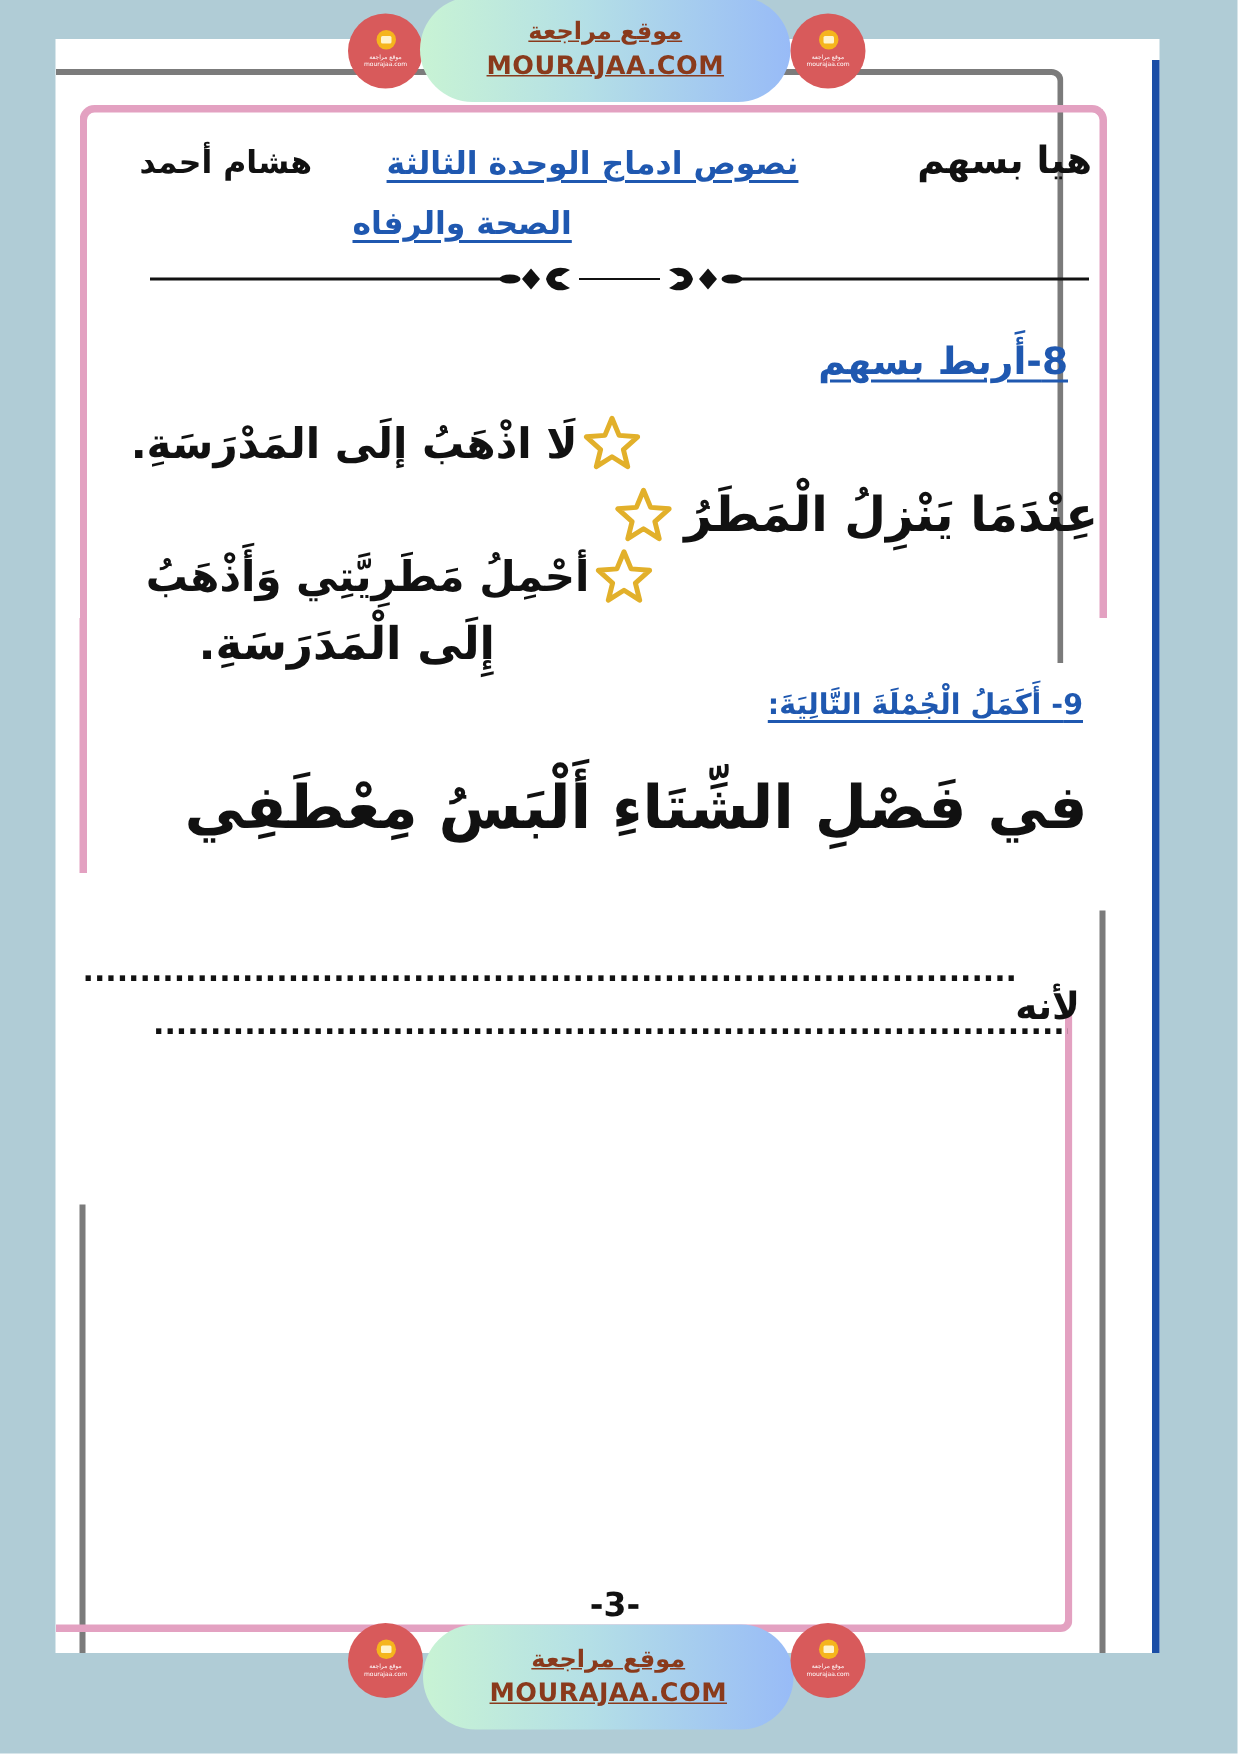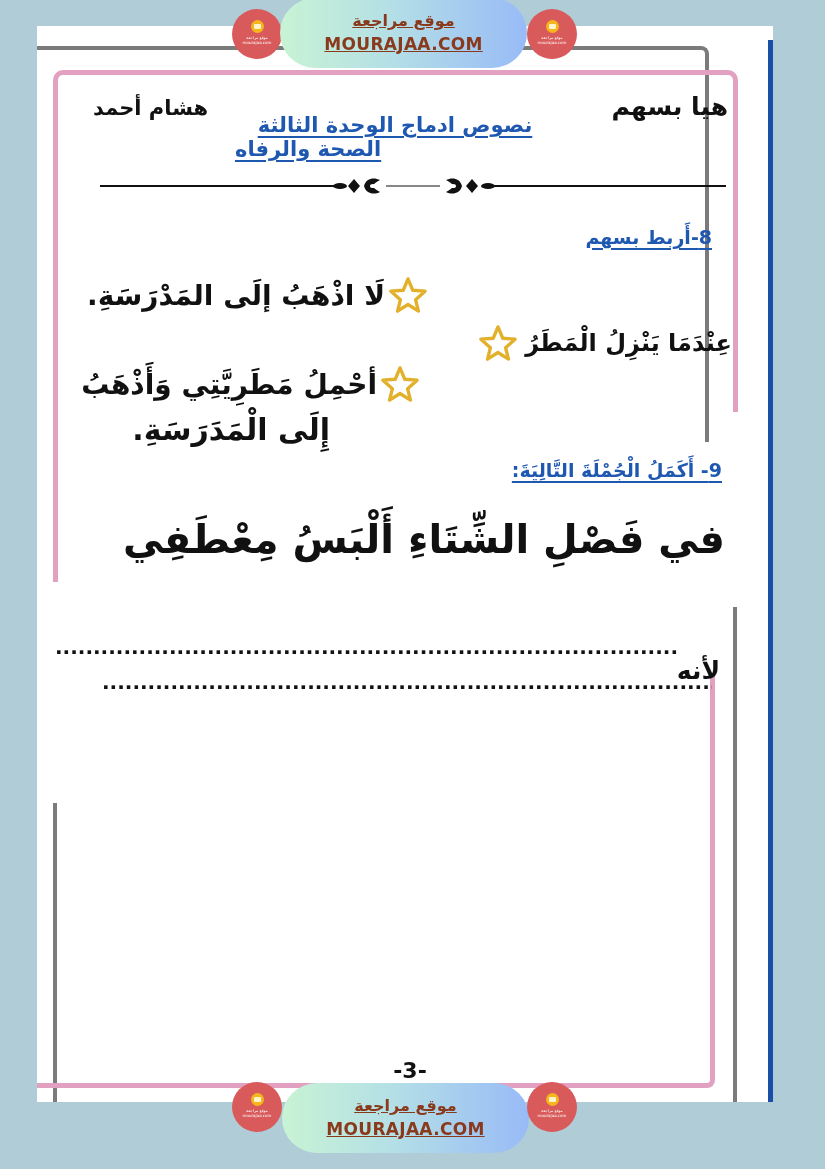--- a/index.html
+++ b/index.html
@@ -73,54 +73,54 @@
 <div class="abs badge" style="left:527px;top:9px;">
   <div class="logo">
       <span></span>
     </div>
   <div class="t rtl">موقع مراجعة</div>
   <div class="t">mourajaa.com</div>
 </div>
 
 <div class="abs rtl hdr-black" style="right:97px;top:92px;font-size:25px;">هيا بسهم</div>
 <div class="abs rtl hdr-black" style="left:93px;top:96px;font-size:21px;">هشام أحمد</div>
-<div class="abs rtl blue-title" style="left:235px;width:320px;text-align:center;top:97px;font-size:21px;margin-top:16px;">نصوص ادماج الوحدة الثالثة</div>
+<div class="abs rtl blue-title" style="left:235px;width:320px;text-align:center;top:97px;font-size:21px;">نصوص ادماج الوحدة الثالثة</div>
 <div class="abs rtl blue-title" style="left:235px;width:320px;text-align:left;top:137px;font-size:21px;">الصحة والرفاه</div>
 
 <svg class="abs" style="left:100px;top:176px;" width="626" height="20" viewBox="0 0 626 20">
   <line x1="0" y1="10" x2="236" y2="10" stroke="#111" stroke-width="2"></line>
   <ellipse cx="240" cy="10" rx="7" ry="3" fill="#111"></ellipse>
   <polygon points="248,10 254,3 260,10 254,17" fill="#111"></polygon>
   <path d="M264 10 C266 2,274 1,280 4 C276 6,274 8,272 10 C274 12,276 14,280 16 C274 19,266 18,264 10 Z" fill="#111"></path>
   <ellipse cx="273" cy="10" rx="3" ry="2" fill="#fff"></ellipse>
   <line x1="286" y1="10" x2="340" y2="10" stroke="#111" stroke-width="1.2"></line>
   <path d="M362 10 C360 2,352 1,346 4 C350 6,352 8,354 10 C352 12,350 14,346 16 C352 19,360 18,362 10 Z" fill="#111"></path>
   <ellipse cx="353" cy="10" rx="3" ry="2" fill="#fff"></ellipse>
   <polygon points="366,10 372,3 378,10 372,17" fill="#111"></polygon>
   <ellipse cx="388" cy="10" rx="7" ry="3" fill="#111"></ellipse>
   <line x1="392" y1="10" x2="626" y2="10" stroke="#111" stroke-width="2"></line>
 </svg>
 
-<div class="abs rtl blue-title" style="right:113px;top:226px;font-size:19px;">8-أَربط بسهم</div>
+<div class="abs rtl blue-title" style="right:113px;top:226px;font-size:25px;">8-أَربط بسهم</div>
 
 <div class="abs line" style="right:398px;top:276px;font-size:28px;margin-left:32px;">
   <svg class="star" viewBox="0 0 40 40">
     <polygon points="20,3 25,15 38,16 28,25 31,37 20,30 9,37 12,25 2,16 15,15" fill="#fff" stroke="#e2b02a" stroke-width="3.5" stroke-linejoin="round"></polygon>
   </svg>
   <span style="margin-right:4px;">لَا اذْهَبُ إلَى المَدْرَسَةِ.</span>
 </div>
 
-<div class="abs line" style="right:93px;top:324px;font-size:24px;">
+<div class="abs line" style="right:93px;top:324px;font-size:32px;">
   <span style="margin-left:8px;">عِنْدَمَا يَنْزِلُ الْمَطَرُ</span>
   <svg class="star" viewBox="0 0 40 40">
     <polygon points="20,3 25,15 38,16 28,25 31,37 20,30 9,37 12,25 2,16 15,15" fill="#fff" stroke="#e2b02a" stroke-width="3.5" stroke-linejoin="round"></polygon>
   </svg>
 </div>
 
-<div class="abs line" style="right:406px;top:365px;font-size:28px;">
+<div class="abs line" style="right:390px;top:365px;font-size:28px;">
   <svg class="star" viewBox="0 0 40 40">
     <polygon points="20,3 25,15 38,16 28,25 31,37 20,30 9,37 12,25 2,16 15,15" fill="#fff" stroke="#e2b02a" stroke-width="3.5" stroke-linejoin="round"></polygon>
   </svg>
   <span style="margin-right:4px;">أحْمِلُ مَطَرِيَّتِي وَأَذْهَبُ</span>
 </div>
 <div class="abs rtl hdr-black" style="right:495px;top:412px;font-size:30px;">إِلَى الْمَدَرَسَةِ.</div>
 
 <div class="abs rtl blue-title" style="right:103px;top:459px;font-size:19px;">9- أَكَمَلُ الْجُمْلَةَ التَّالِيَةَ:</div>
 <div class="abs rtl hdr-black" style="right:100px;top:516px;font-size:40px;">في فَصْلِ الشِّتَاءِ أَلْبَسُ مِعْطَفِي</div>
 

